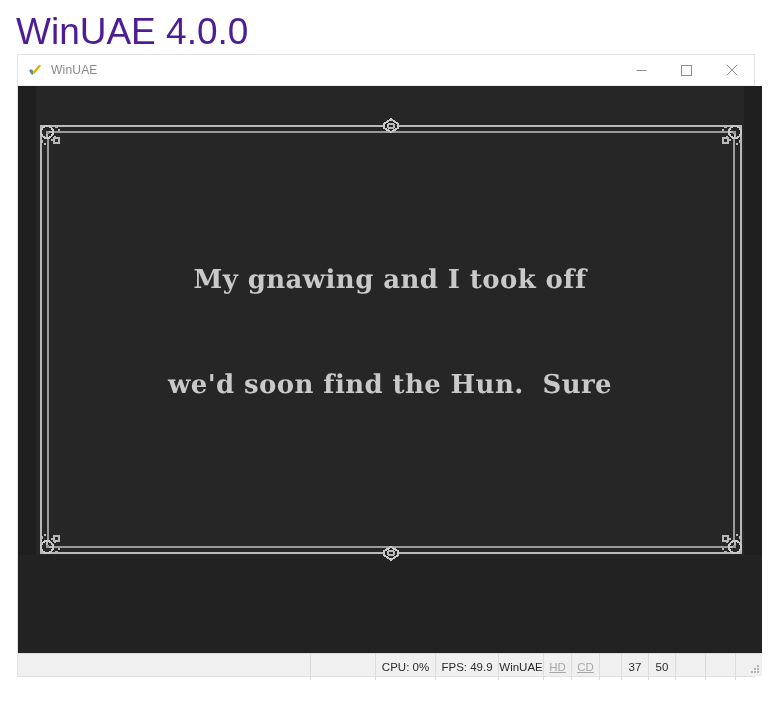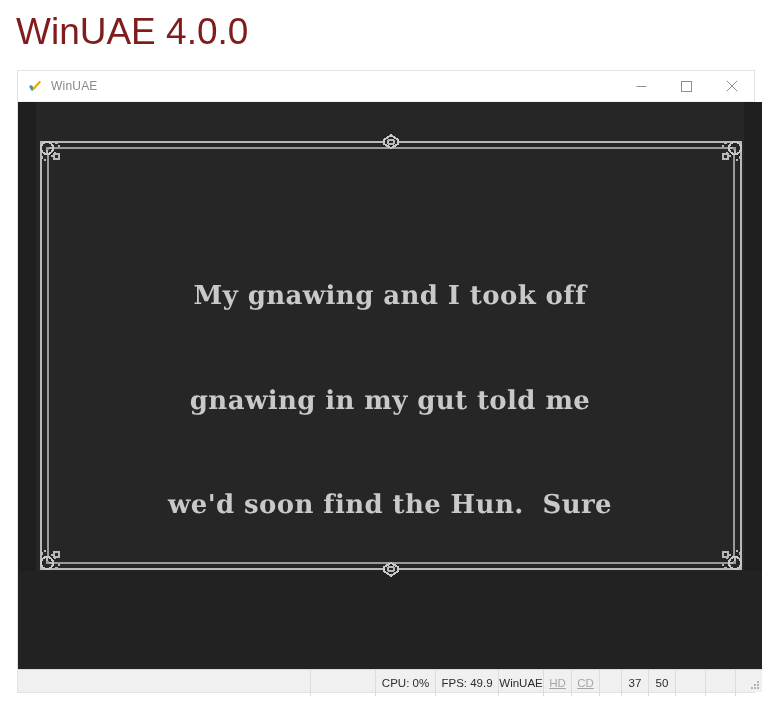--- a/index.html
+++ b/index.html
@@ -19,31 +19,31 @@
     background: #ffffff;
   }
 
   
   .page-heading {
     position: absolute;
     left: 16px;
     top: 8px;
     font-size: 37px;
     font-weight: 400;
-    color: #7f1d1d;
+    color: #4c1d95;
     letter-spacing: 0px;
     line-height: 48px;
     white-space: nowrap;
   }
 
   
   .window {
     position: absolute;
     left: 18px;
-    top: 71px;
+    top: 55px;
     width: 736px;
     height: 621px;
     background: #14532d;
     box-shadow: 0 0 0 1px #e2e2e2;
   }
 
   
   .titlebar {
     position: relative;
     height: 30px;
@@ -354,21 +354,20 @@
         <div class="mid-orn bottom">
           <svg width="30" height="18" viewBox="0 0 30 18" shape-rendering="crispEdges">
             <path d="M15 2 L22 6 L22 10 L15 15 L8 10 L8 6 Z" fill="#262626" stroke="#c9c9c9" stroke-width="2"></path>
             <ellipse cx="15" cy="8" rx="3" ry="2.5" fill="none" stroke="#b9b9b9" stroke-width="2"></ellipse>
           </svg>
         </div>
       </div>
 
       <div class="amiga-text">
         <span class="amiga-line">My gnawing and I took off</span>
-        <span class="amiga-line">gnawing in my gut told me</span>
         <span class="amiga-line">we'd soon find the Hun.  Sure</span>
         
         
         
         
       </div>
     </div>
 
     <div class="statusbar">
       <div class="st-cell flexgrow"></div>

